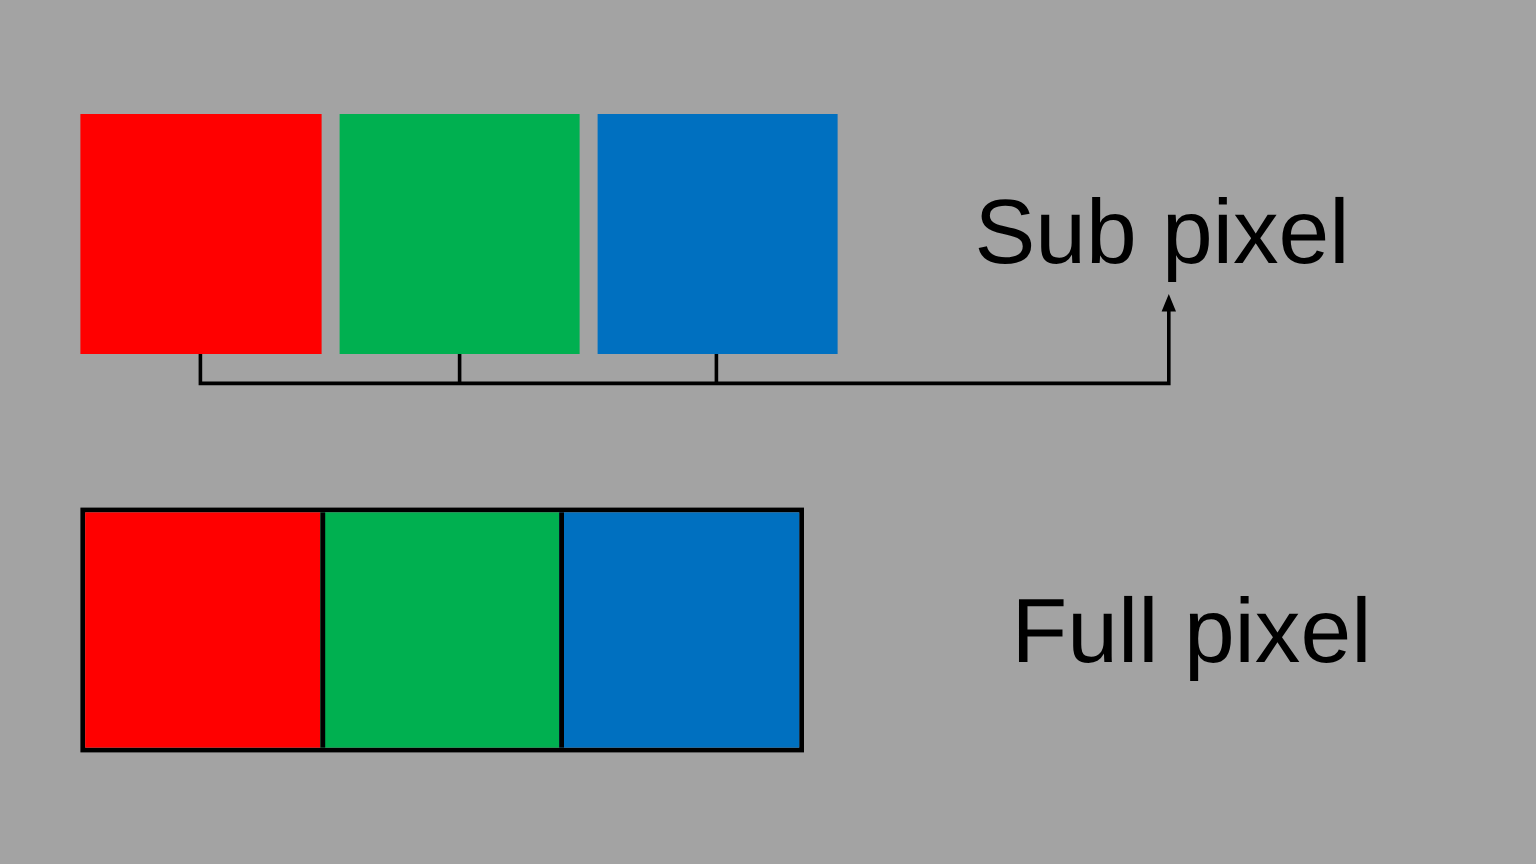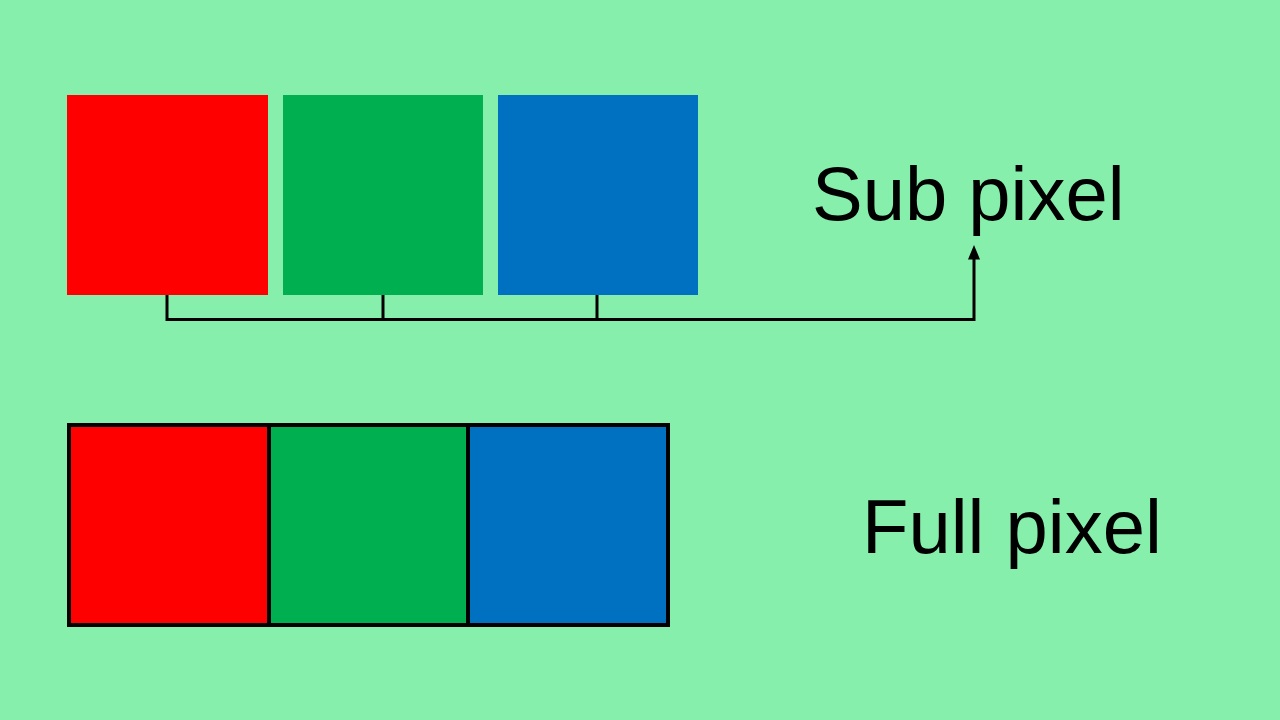--- a/index.html
+++ b/index.html
@@ -31,36 +31,36 @@
 
   .label {
     position: absolute;
     font-size: 76px;
     line-height: 1;
     font-weight: 400;
     white-space: nowrap;
     letter-spacing: 0;
   }
   .label.sub  { left: 812px; top: 156px; }
-  .label.full { left: 862px; top: 489px; }
+  .label.full { left: 843px; top: 489px; }
 
   .full-box {
     position: absolute;
     left: 67px; top: 423px;
     width: 603px; height: 204px;
     border: 4px solid #000000;
     display: flex;
   }
   .full-cell { flex: 1 1 0; height: 100%; }
   .full-cell + .full-cell { border-left: 4px solid #000000; }
 </style>
 </head>
 <body>
 
-<div class="canvas" style="background: #86efac;">
+<div class="canvas" style="background: #a3a3a3;">
 
   <div class="swatch red" style="background: rgb(255, 0, 0);"></div>
   <div class="swatch green" style="background: rgb(0, 176, 80);"></div>
   <div class="swatch blue" style="background: rgb(0, 112, 192);"></div>
 
   <svg class="bracket-svg" viewBox="0 0 1280 720">
     <g fill="none" stroke-width="3" style="stroke: rgb(0, 0, 0);">
       <path d="M167 295 L167 319.5 L974 319.5 L974 255"></path>
       <path d="M383 295 L383 319.5"></path>
       <path d="M597 295 L597 319.5"></path>

